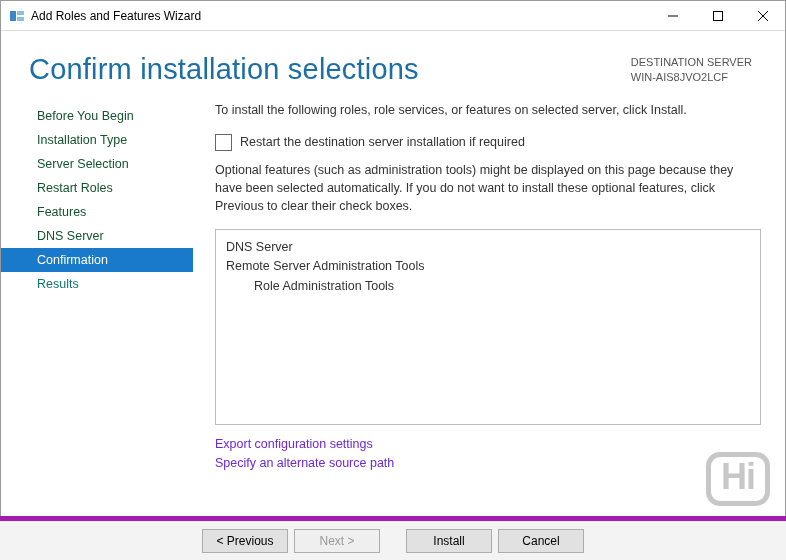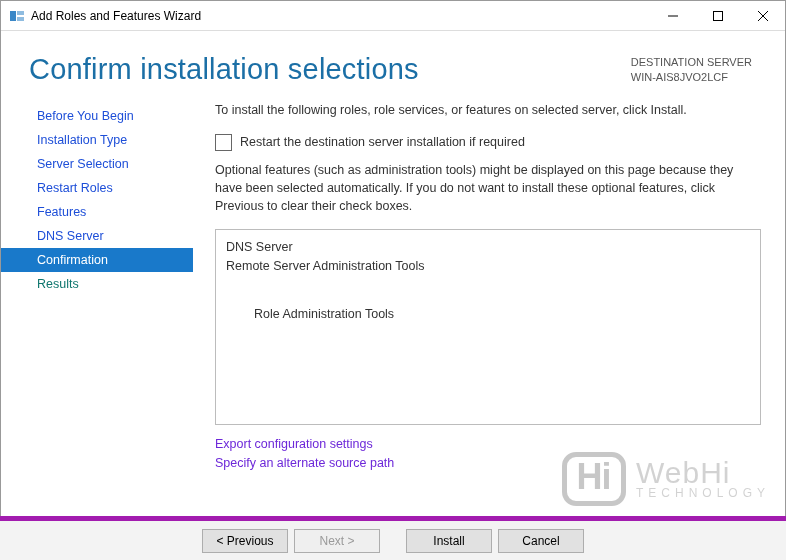--- a/index.html
+++ b/index.html
@@ -10,31 +10,31 @@
   .titlebar .title { font-size:12px; color:#000; flex:1; }
   .winbtn { width:45px; height:30px; display:flex; align-items:center; justify-content:center; color:#222; }
   .winbtn svg { width:10px; height:10px; }
   
   .header { display:flex; padding:22px 33px 8px 28px; }
   .header h1 { margin:0; font-size:29px; font-weight:300; color:#1b6fa6; letter-spacing:0.2px; }
   .destbox { margin-left:auto; text-align:left; font-size:11px; color:#555; line-height:1.35; padding-top:2px; }
   
   .body { display:flex; padding:6px 0 0 0; }
   .sidebar { width:192px; padding-top:4px; }
-  .navitem { font-size:12.5px; color:#1d4ed8; padding:5px 0 5px 36px; cursor:default; }
+  .navitem { font-size:12.5px; color:#14532d; padding:5px 0 5px 36px; cursor:default; }
   .navitem.selected { background:#1979ca; color:#fff; }
   .navitem.disabled { color:#0f766e; }
   .main { flex:1; padding:2px 24px 0 22px; font-size:12.5px; color:#333; }
   .instr { margin-bottom:14px; line-height:1.4; }
   .chkrow { display:flex; align-items:center; margin-bottom:10px; }
   .chkbox { width:17px; height:17px; border:1px solid #666; margin-right:8px; background:#fff; }
   .note { line-height:1.45; margin-bottom:14px; }
   .listbox { border:1px solid #bcbcbc; height:196px; padding:8px 10px 8px 10px; overflow:auto; line-height:1.55; margin-bottom:10px; }
   .lv0 { padding-left:0; }
-  .lv1 { padding-left:28px;margin-top:28px; }
+  .lv1 { padding-left:28px; }
   .lv2 { padding-left:56px; }
   .link { color:#6d28d9; cursor:pointer; font-size:12.5px; }
   .links { line-height:1.5; }
   
   .footer { position:absolute; bottom:0; left:0; right:0; height:44px; background:#f3f3f3; border-top:5px solid #a21caf; display:flex; align-items:center; justify-content:center; padding:0 14px; gap:6px; }
   .btn { min-width:86px; height:24px; font-size:12px; border:1px solid #adadad; background:#e1e1e1; color:#000; padding:0 8px; }
   .btn.disabled { color:#9a9a9a; background:#efefef; }
   .btngap { width:14px; }
   
   .watermark { position:absolute; right:16px; bottom:54px; opacity:0.32; font-family:Arial,sans-serif; pointer-events:none;margin-left:32px; }
@@ -111,24 +111,20 @@
 
     <div class="links">
       <div class="link">Export configuration settings</div>
       <div class="link">Specify an alternate source path</div>
     </div>
   </div>
 </div>
 
 <div class="watermark">
   <span class="wm-hi">Hi</span>
-  <span class="wm-txt">
-    <div class="w1">WebHi</div>
-    <div class="w2">TECHNOLOGY</div>
-  </span>
 </div>
 
 <div class="footer">
   <button class="btn">&lt; Previous</button>
   <button class="btn disabled">Next &gt;</button>
   <div class="btngap"></div>
   <button class="btn">Install</button>
   <button class="btn">Cancel</button>
 </div>
 

